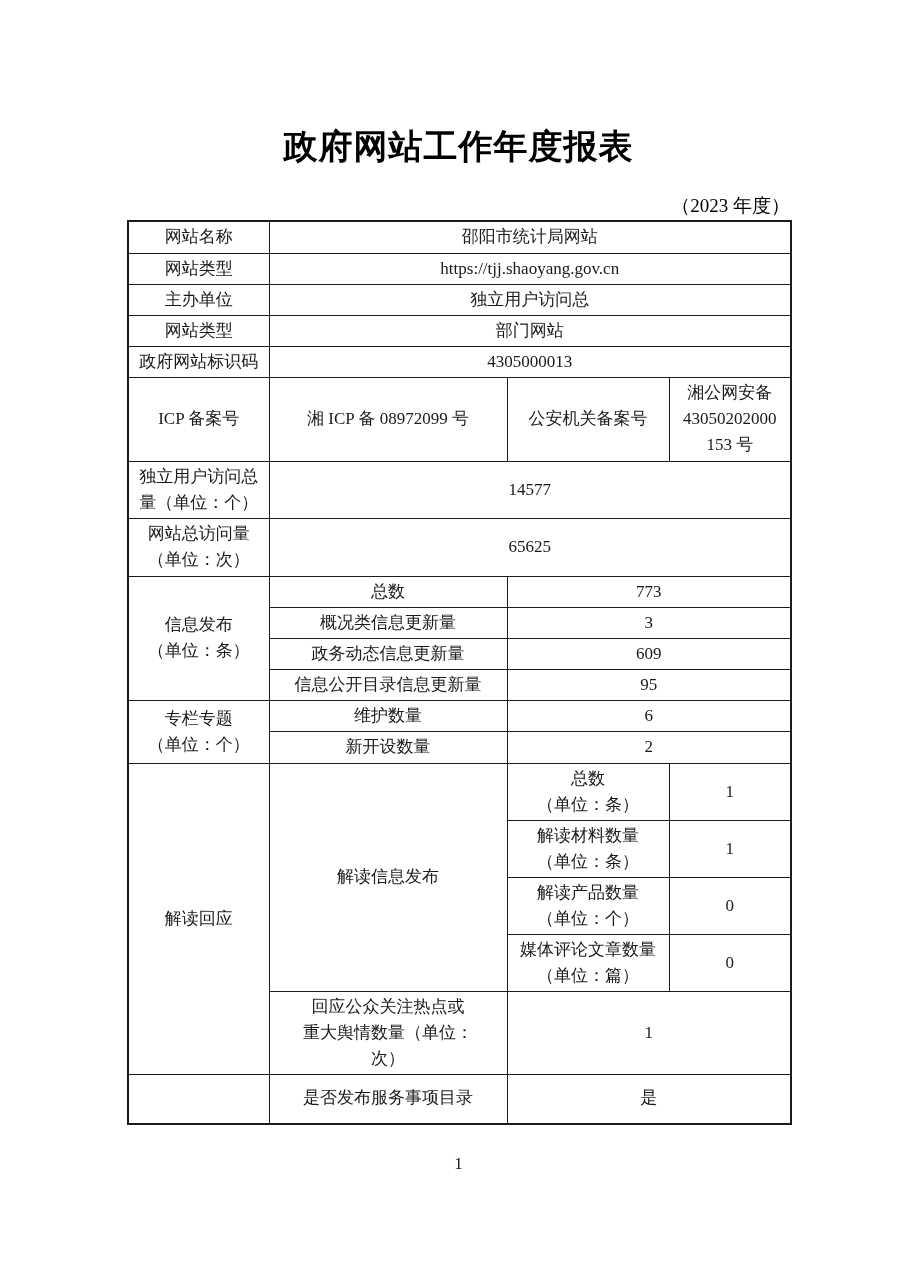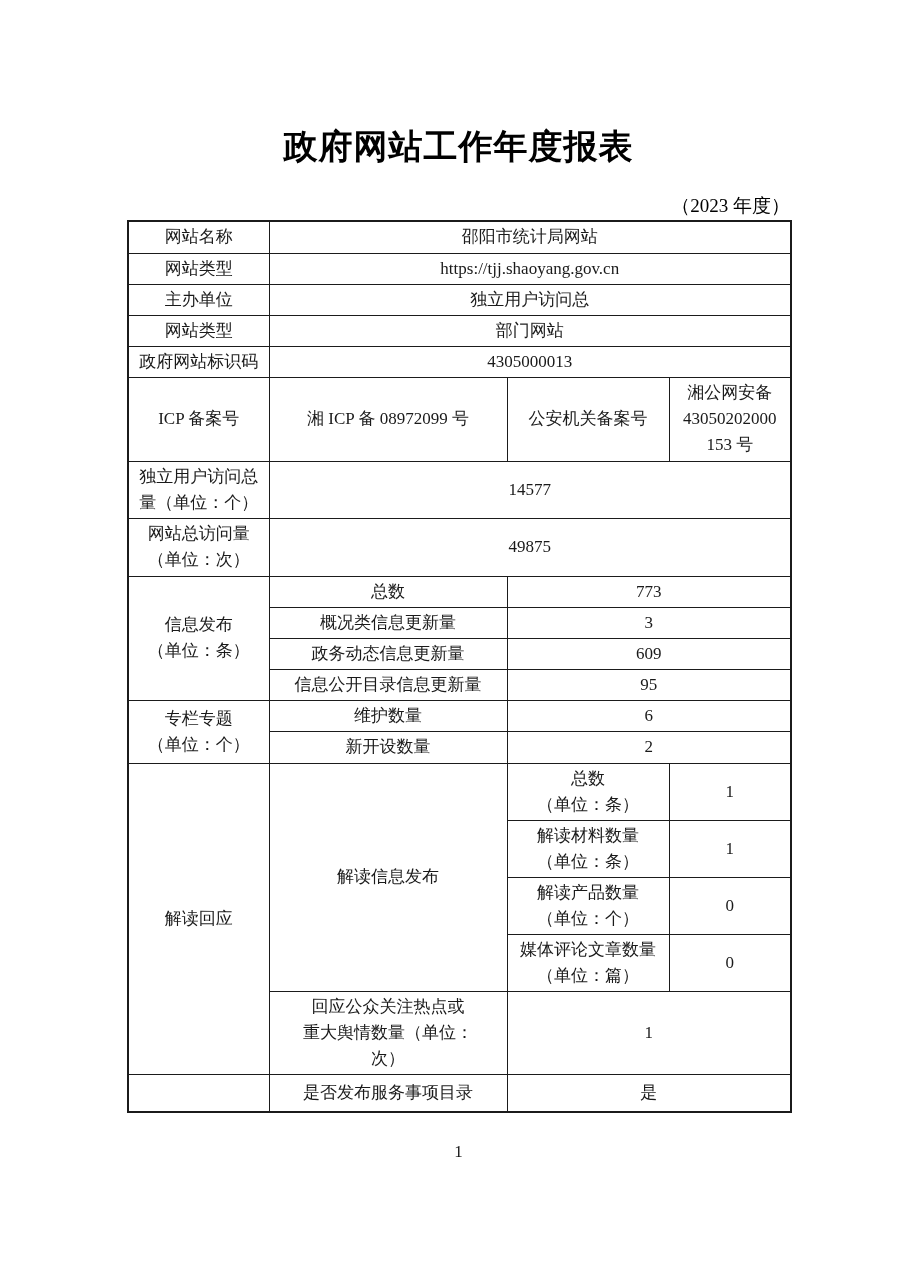--- a/index.html
+++ b/index.html
@@ -66,21 +66,21 @@
     color: #1a1a1a;
   }
   col.c1 { width: 141px; }
   col.c2 { width: 238px; }
   col.c3 { width: 162px; }
   col.c4 { width: 122px; }
   tr.h29 { height: 29px; }
   tr.h30 { height: 30px; }
   tr.h31 { height: 31px; }
   tr.h32 { height: 32px; }
-  tr.h38 { height: 38px; }
+  tr.h38 { height: 50px; font-family: Liberation Mono, monospace; }
   tr.h51 { height: 51px; }
   tr.h52 { height: 52px; }
   tr.h53 { height: 53px; }
   tr.h58 { height: 58px; margin-top: 12px; }
   tr.h78 { height: 78px; }
   tr.h84 { height: 84px; }
   .page-number {
     margin-top: 26px;
     text-align: center;
     font-size: 17px;
@@ -142,21 +142,21 @@
 
       <tr class="h53">
         <td>独立用户访问总
 量（单位：个）</td>
         <td colspan="3">14577</td>
       </tr>
 
       <tr class="h58">
         <td>网站总访问量
 （单位：次）</td>
-        <td colspan="3">49875</td>
+        <td colspan="3">65625</td>
       </tr>
 
       <tr class="h29">
         <td rowspan="4">信息发布
 （单位：条）</td>
         <td>总数</td>
         <td colspan="2">773</td>
       </tr>
       <tr class="h30">
         <td>概况类信息更新量</td>

